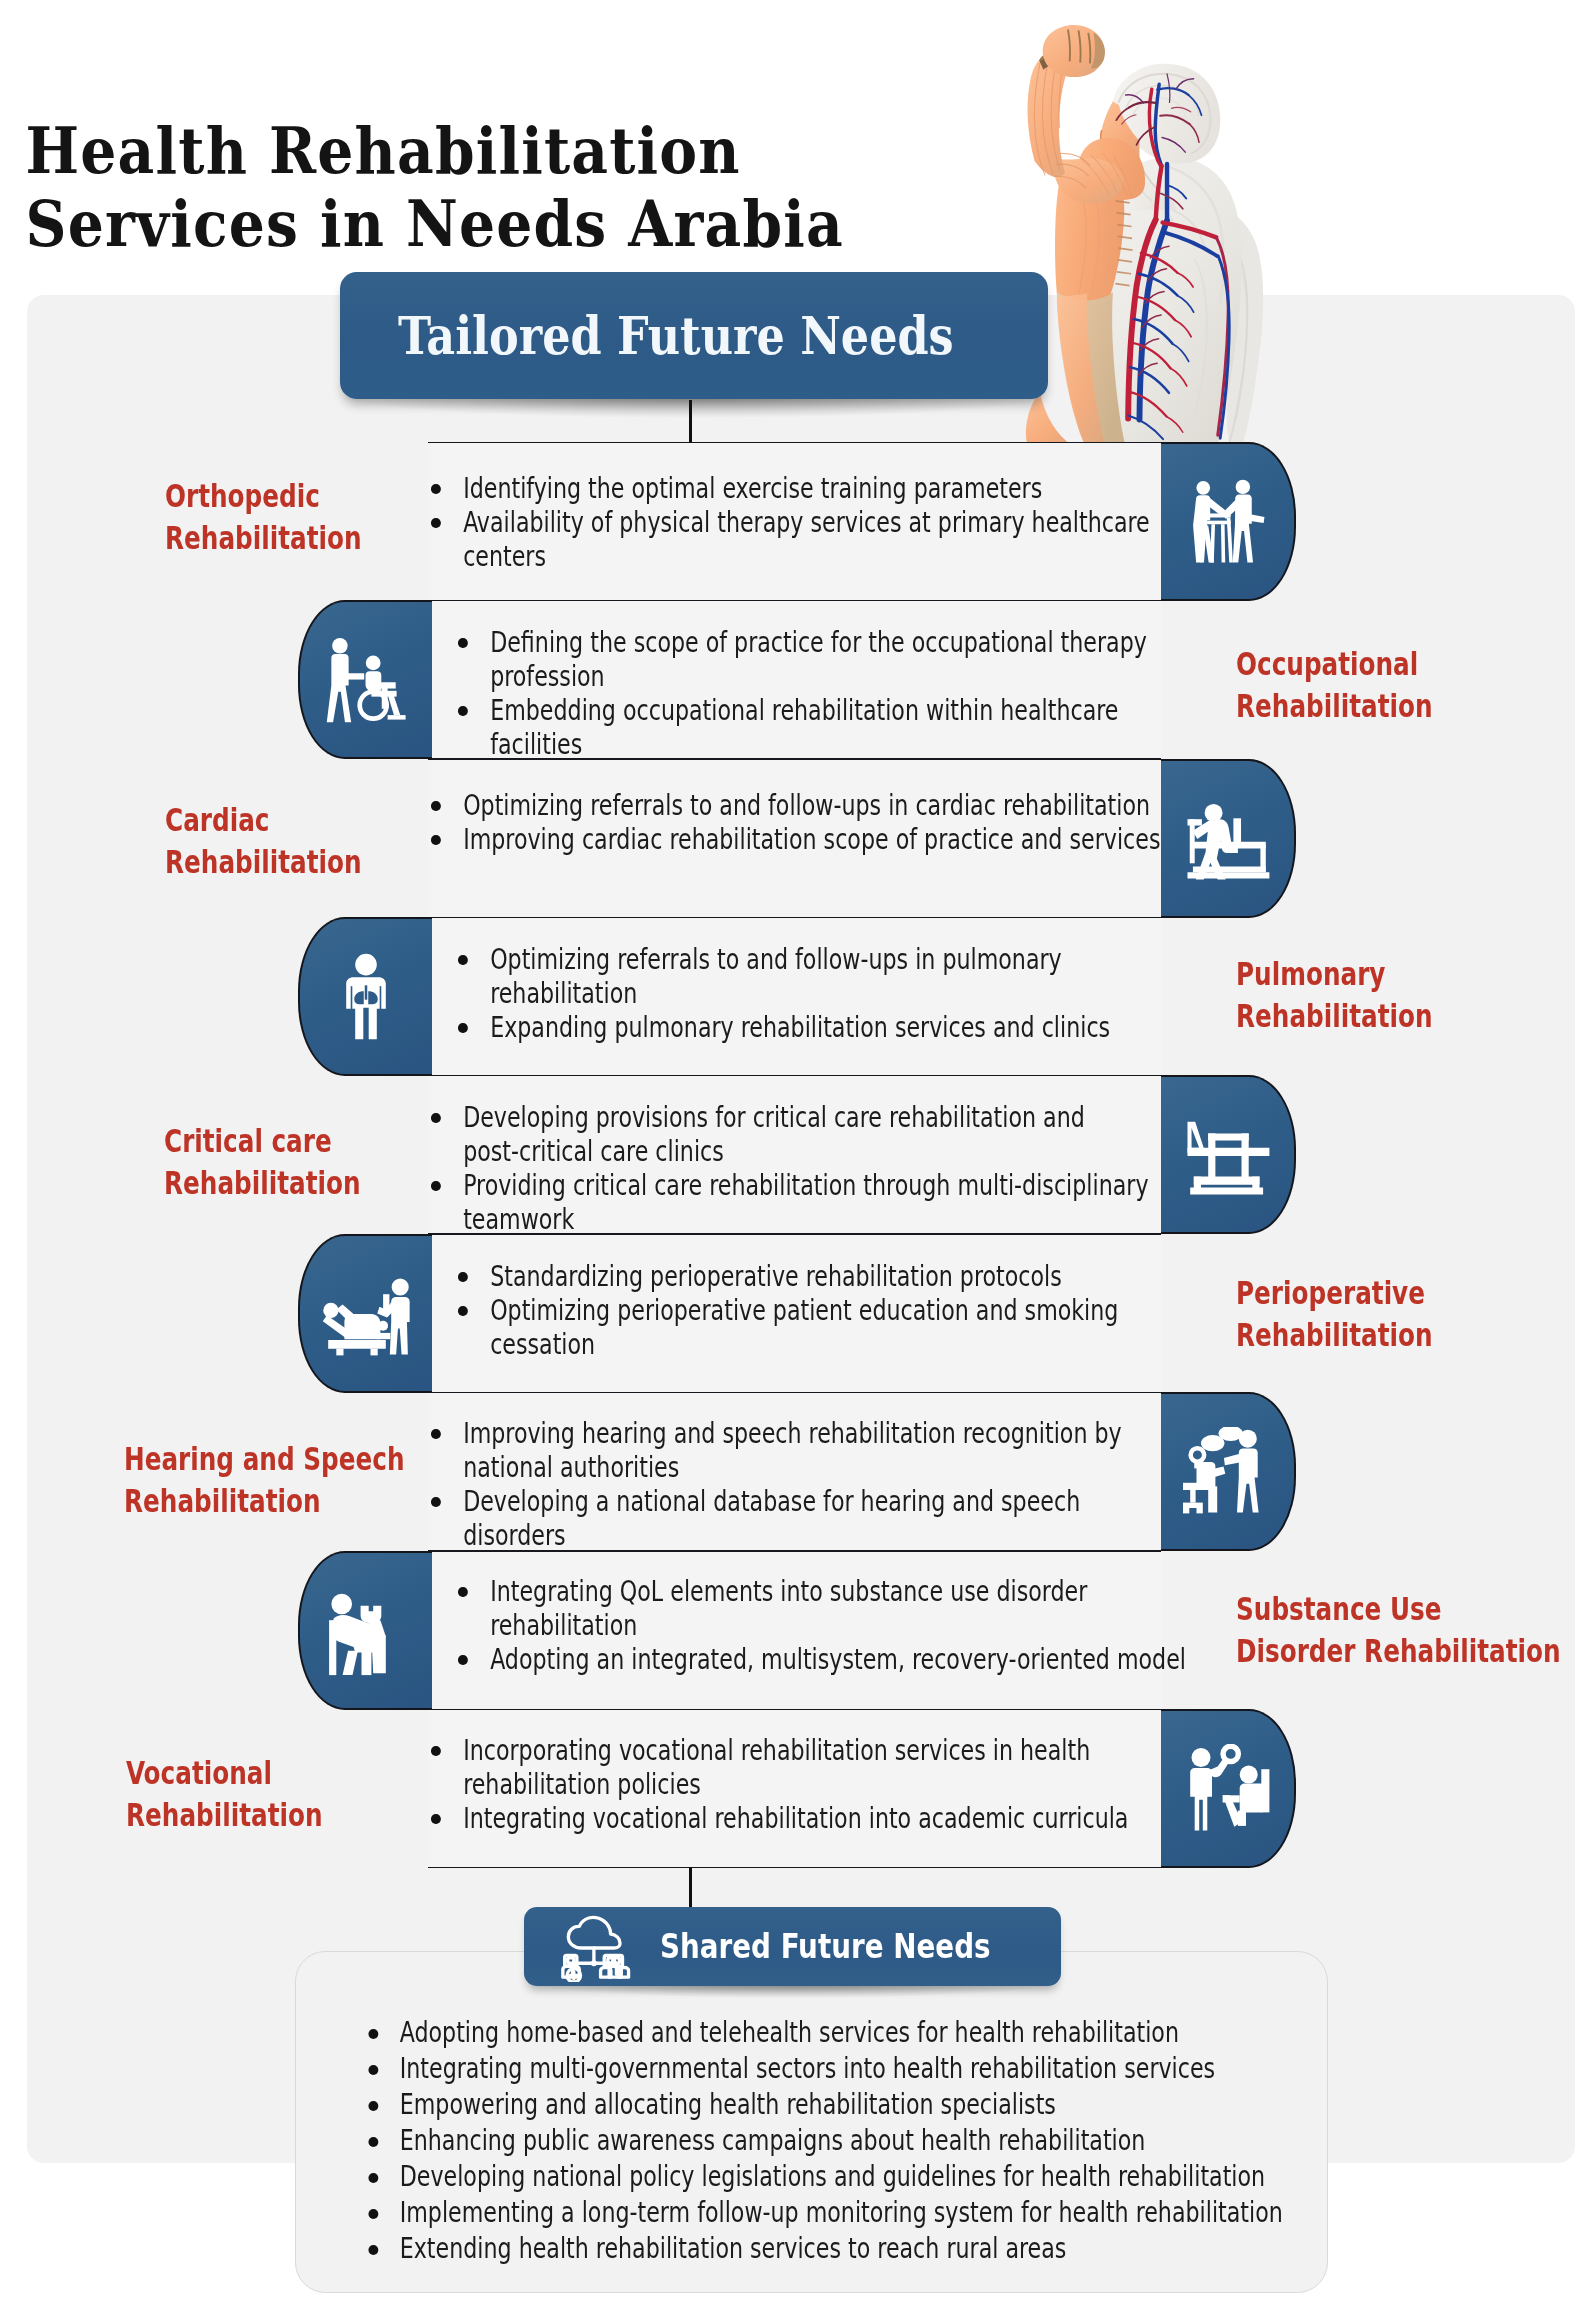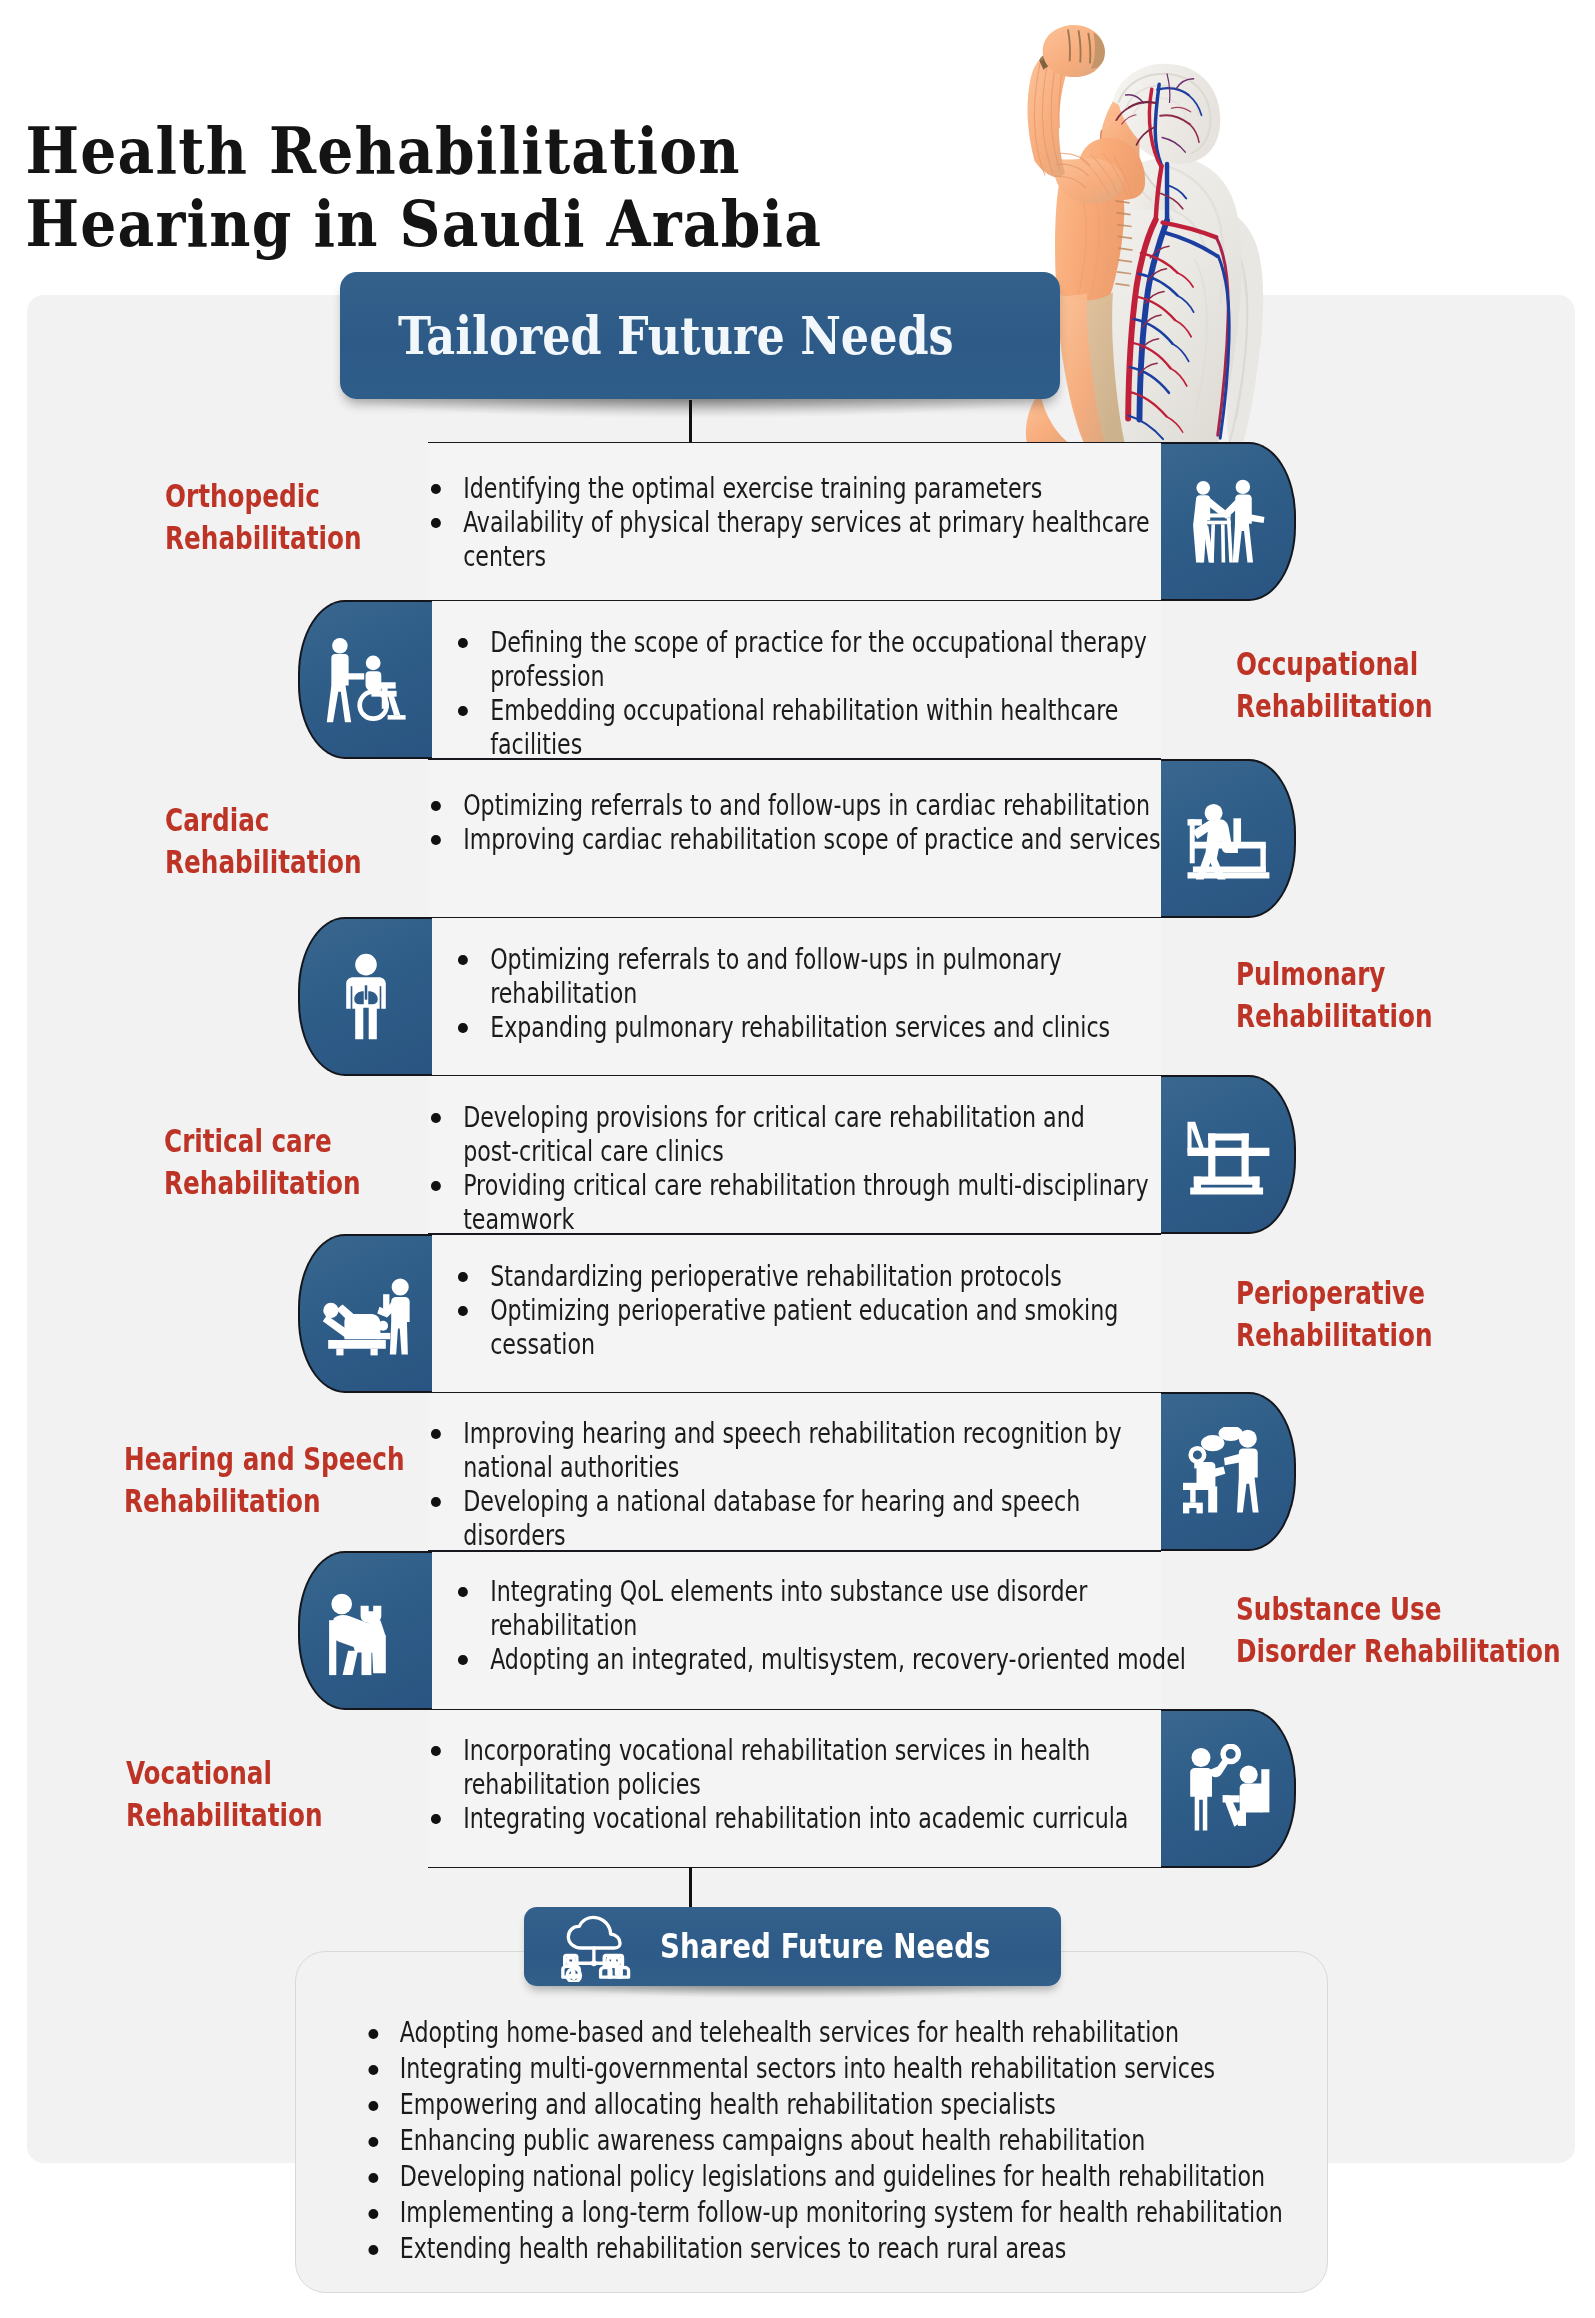--- a/index.html
+++ b/index.html
@@ -16,21 +16,21 @@
   
   #panel{position:absolute;left:27px;top:295px;width:1548px;height:1868px;
      background:#f2f2f2;border-radius:16.7px;}
 
   
   #hero{position:absolute;left:965px;top:4.9px;width:345px;height:443px;}
 
   
   #pill-top{position:absolute;left:340px;top:272px;width:708px;height:127px;
       background:linear-gradient(180deg,#33618c 0%,#2d5a86 55%,#2f5d89 100%);
-      border-radius:16.7px;box-shadow:0 7.9px 10.8px -3px rgba(0,0,0,.30);padding-left:12px;}
+      border-radius:16.7px;box-shadow:0 7.9px 10.8px -3px rgba(0,0,0,.30);}
   #pill-top .lbl{position:absolute;left:58px;top:0;height:127px;white-space:nowrap;
       display:flex;align-items:center;
       font-family:"DejaVu Serif Condensed","DejaVu Serif",serif;font-weight:700;
       font-size:52px;color:#f2f7fb;letter-spacing:0px;
       transform:scaleX(0.951);transform-origin:0 50%;}
   .pill-shadow{position:absolute;border-radius:50%;
       background:radial-gradient(ellipse at center, rgba(0,0,0,.30) 0%, rgba(0,0,0,0) 72%);}
 
   
   .conn{position:absolute;background:#111;}
@@ -260,21 +260,21 @@
  <path d="M226 2 C246 13 258 37 252 61 C248 78 235 89 220 87
           C230 68 233 39 226 2 Z" fill="#c3956a"></path>
  <g stroke="#98764e" stroke-width="4.5" fill="none" opacity=".95">
   <path d="M166 -5 C170 17 172 44 170 70"></path>
   <path d="M191 -3 C195 21 197 47 195 73"></path>
   <path d="M214 3 C218 25 220 51 218 75"></path>
  </g>
  </g>
 </svg></div>
 <h1 id="title">Health Rehabilitation
-Hearing in Saudi Arabia</h1>
+Services in Needs Arabia</h1>
 <div class="pill-shadow" style="left:345px;top:374px;width:699px;height:44px;"></div>
 <div id="pill-top">
       <div class="lbl">Tailored Future Needs</div>
     </div>
 <div class="conn" style="left:689px;top:400px;width:3.4px;height:42px;"></div>
 <div class="row">
 <div class="rbody" style="left:428px;top:442px;width:733px;height:159px;"></div>
 <div class="ricon right" style="left:1161px;top:442px;width:135px;height:159px;">
         <svg width="90" height="90" viewBox="0 0 100 100">
 <g fill="#fff">

